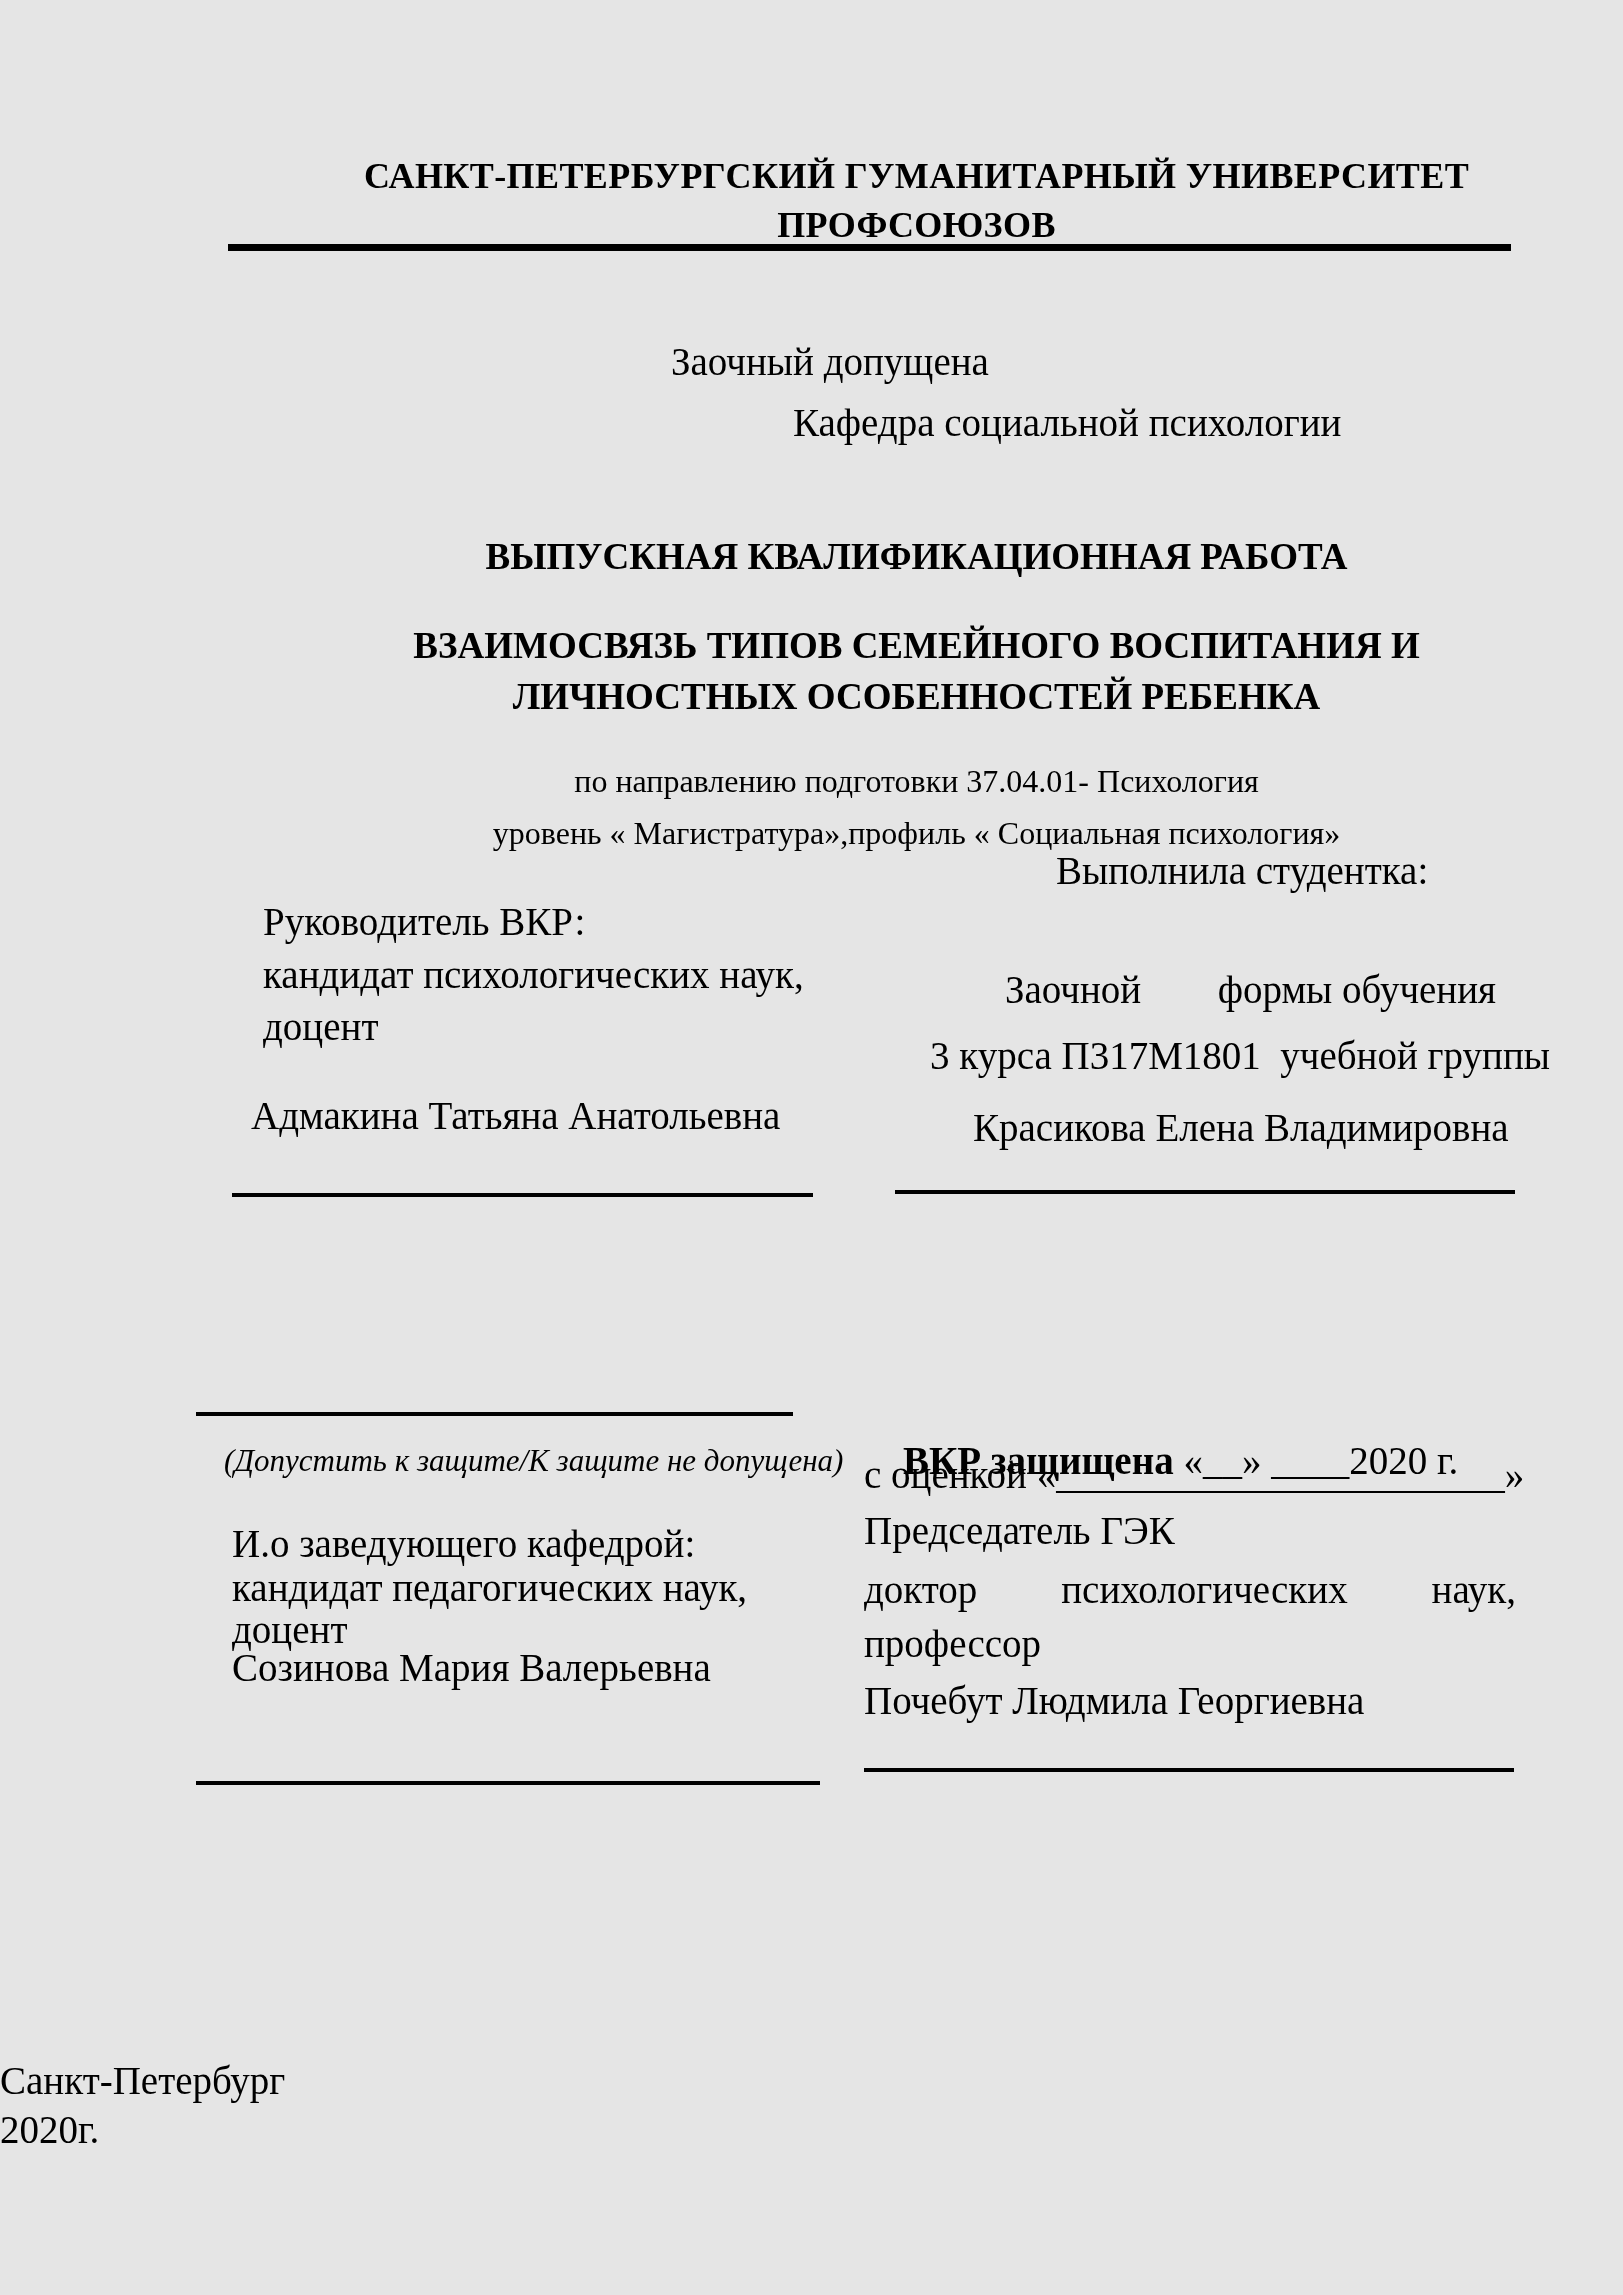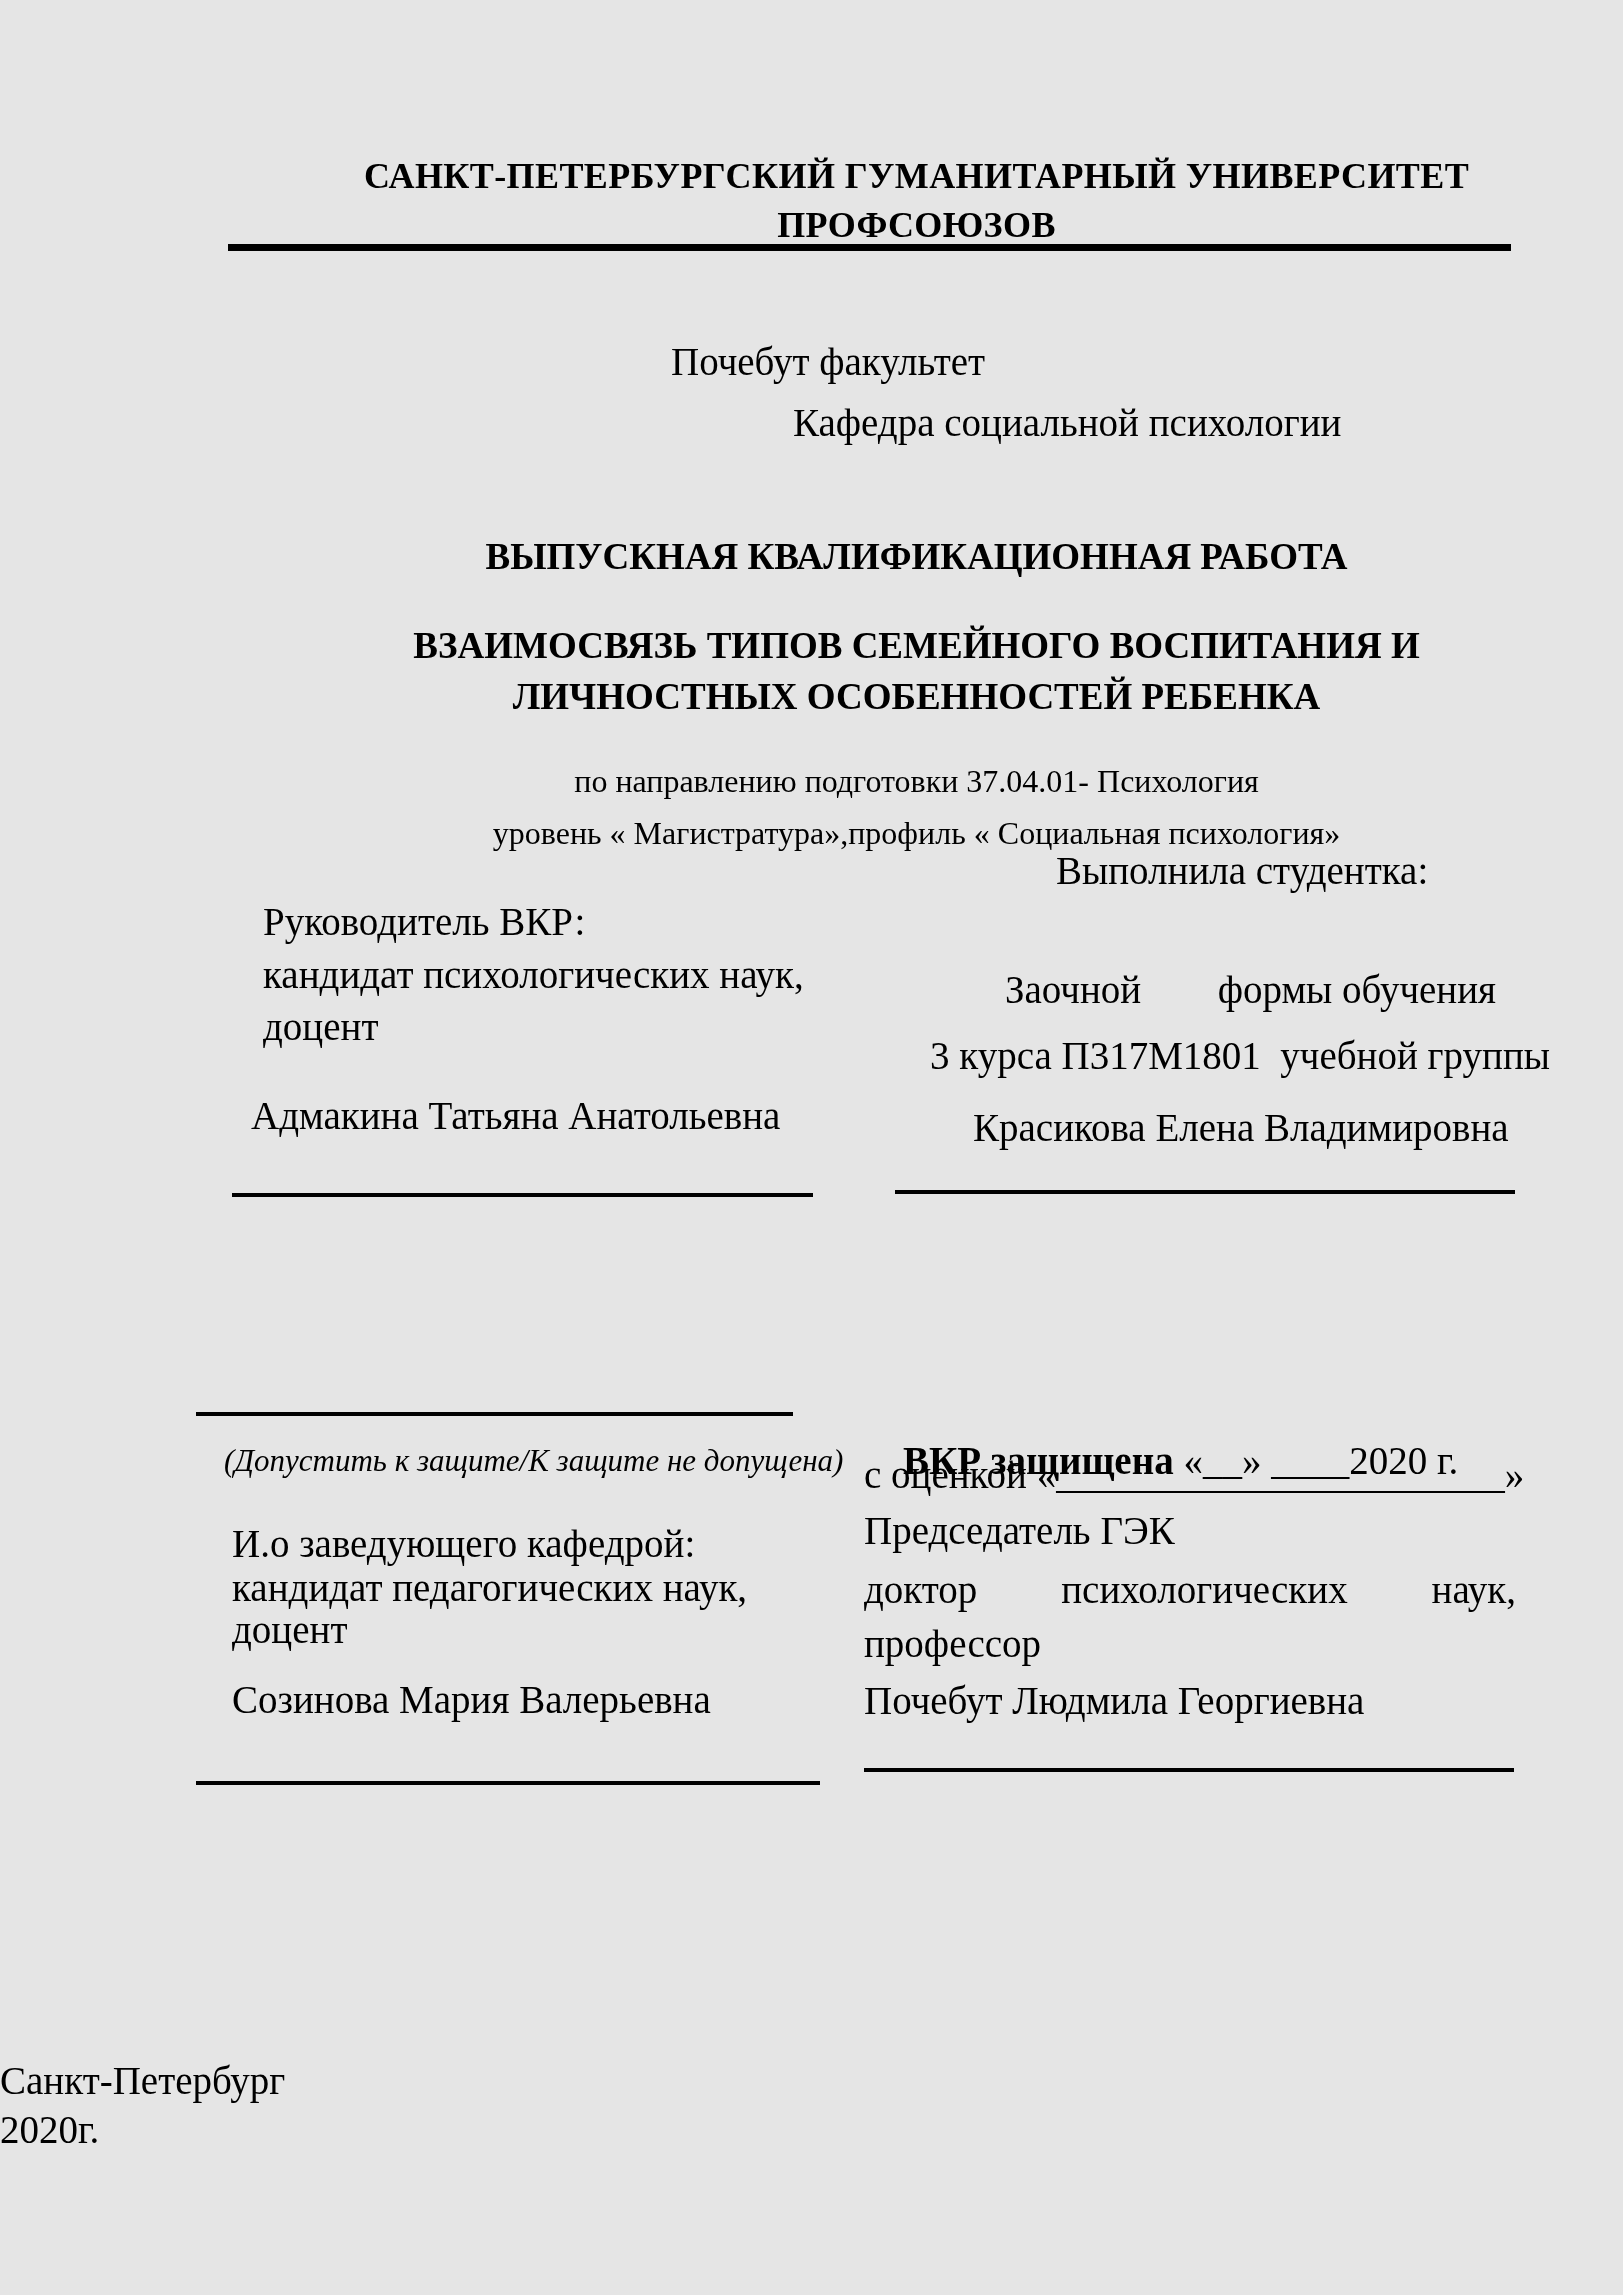--- a/index.html
+++ b/index.html
@@ -56,21 +56,21 @@
 </style>
 </head>
 <body>
 
 <div class="page">
 
   <div class="center-wrap header-text" style="top:155px;">САНКТ-ПЕТЕРБУРГСКИЙ ГУМАНИТАРНЫЙ УНИВЕРСИТЕТ</div>
   <div class="center-wrap header-text" style="top:204px;">ПРОФСОЮЗОВ</div>
   <div class="rule" style="top:244px; left:228px; width:1283px;"></div>
 
-  <div class="abs body-text" style="top:341px; left:671px;">Почебут факультет</div>
+  <div class="abs body-text" style="top:341px; left:671px;">Заочный допущена</div>
   <div class="abs body-text" style="top:402px; left:793px;">Кафедра социальной психологии</div>
 
   <div class="center-wrap title-caps" style="top:535px;">ВЫПУСКНАЯ КВАЛИФИКАЦИОННАЯ РАБОТА</div>
   <div class="center-wrap title-caps" style="top:624px;">ВЗАИМОСВЯЗЬ ТИПОВ СЕМЕЙНОГО ВОСПИТАНИЯ И</div>
   <div class="center-wrap title-caps" style="top:675px;">ЛИЧНОСТНЫХ ОСОБЕННОСТЕЙ РЕБЕНКА</div>
   <div class="center-wrap program-bold" style="top:763px;">по направлению подготовки 37.04.01- Психология</div>
   <div class="center-wrap program-bold" style="top:815px;">уровень « Магистратура»,профиль « Социальная психология»</div>
 
   <div class="abs body-text" style="top:901px; left:263px;">Руководитель ВКР:</div>
   <div class="abs body-text" style="top:954px; left:263px;">кандидат психологических наук,</div>
@@ -85,21 +85,21 @@
   </div>
   <div class="abs body-text" style="top:1035px; left:930px;">3 курса П317М1801  учебной группы</div>
   <div class="abs body-text" style="top:1107px; left:973px;">Красикова Елена Владимировна</div>
   <div class="sigline" style="top:1190px; left:895px; width:620px;"></div>
 
   <div class="sigline" style="top:1412px; left:196px; width:597px;"></div>
   <div class="abs italic-note" style="top:1443px; left:224px;">(Допустить к защите/К защите не допущена)</div>
   <div class="abs body-text" style="top:1523px; left:232px;">И.о заведующего кафедрой:</div>
   <div class="abs body-text" style="top:1567px; left:232px;">кандидат педагогических наук,</div>
   <div class="abs body-text" style="top:1609px; left:232px;">доцент</div>
-  <div class="abs body-text" style="top:1647px; left:232px;margin-top:32px;">Созинова Мария Валерьевна</div>
+  <div class="abs body-text" style="top:1647px; left:232px;">Созинова Мария Валерьевна</div>
   <div class="sigline" style="top:1781px; left:196px; width:624px;"></div>
 
   <div class="abs body-text" style="top:1397px; left:864px;">
     <span class="bold">ВКР защищена</span><span> «__» ____2020 г.</span>
   </div>
   <div class="abs body-text" style="top:1454px; left:864px;">с оценкой «_______________________»</div>
   <div class="abs body-text" style="top:1510px; left:864px;">Председатель ГЭК</div>
   <div class="flexline" style="top:1567px; left:864px; width:652px;">
     <span>доктор</span>
     <span>психологических</span>

